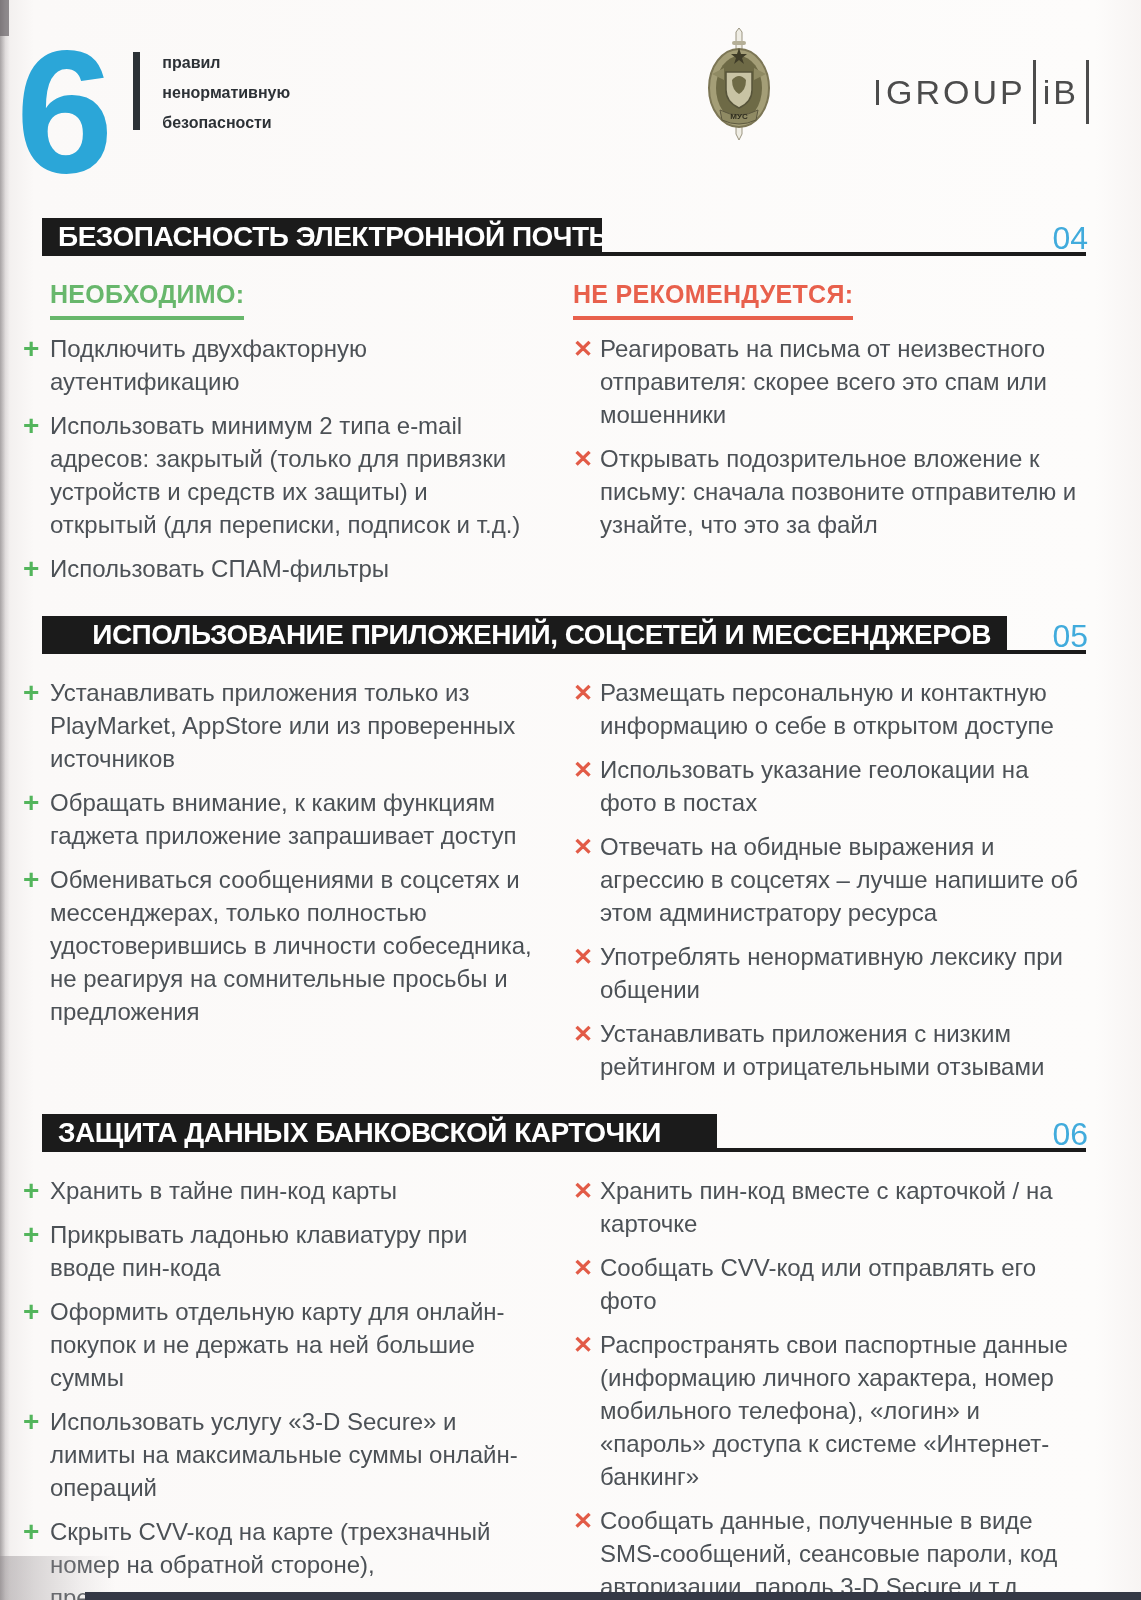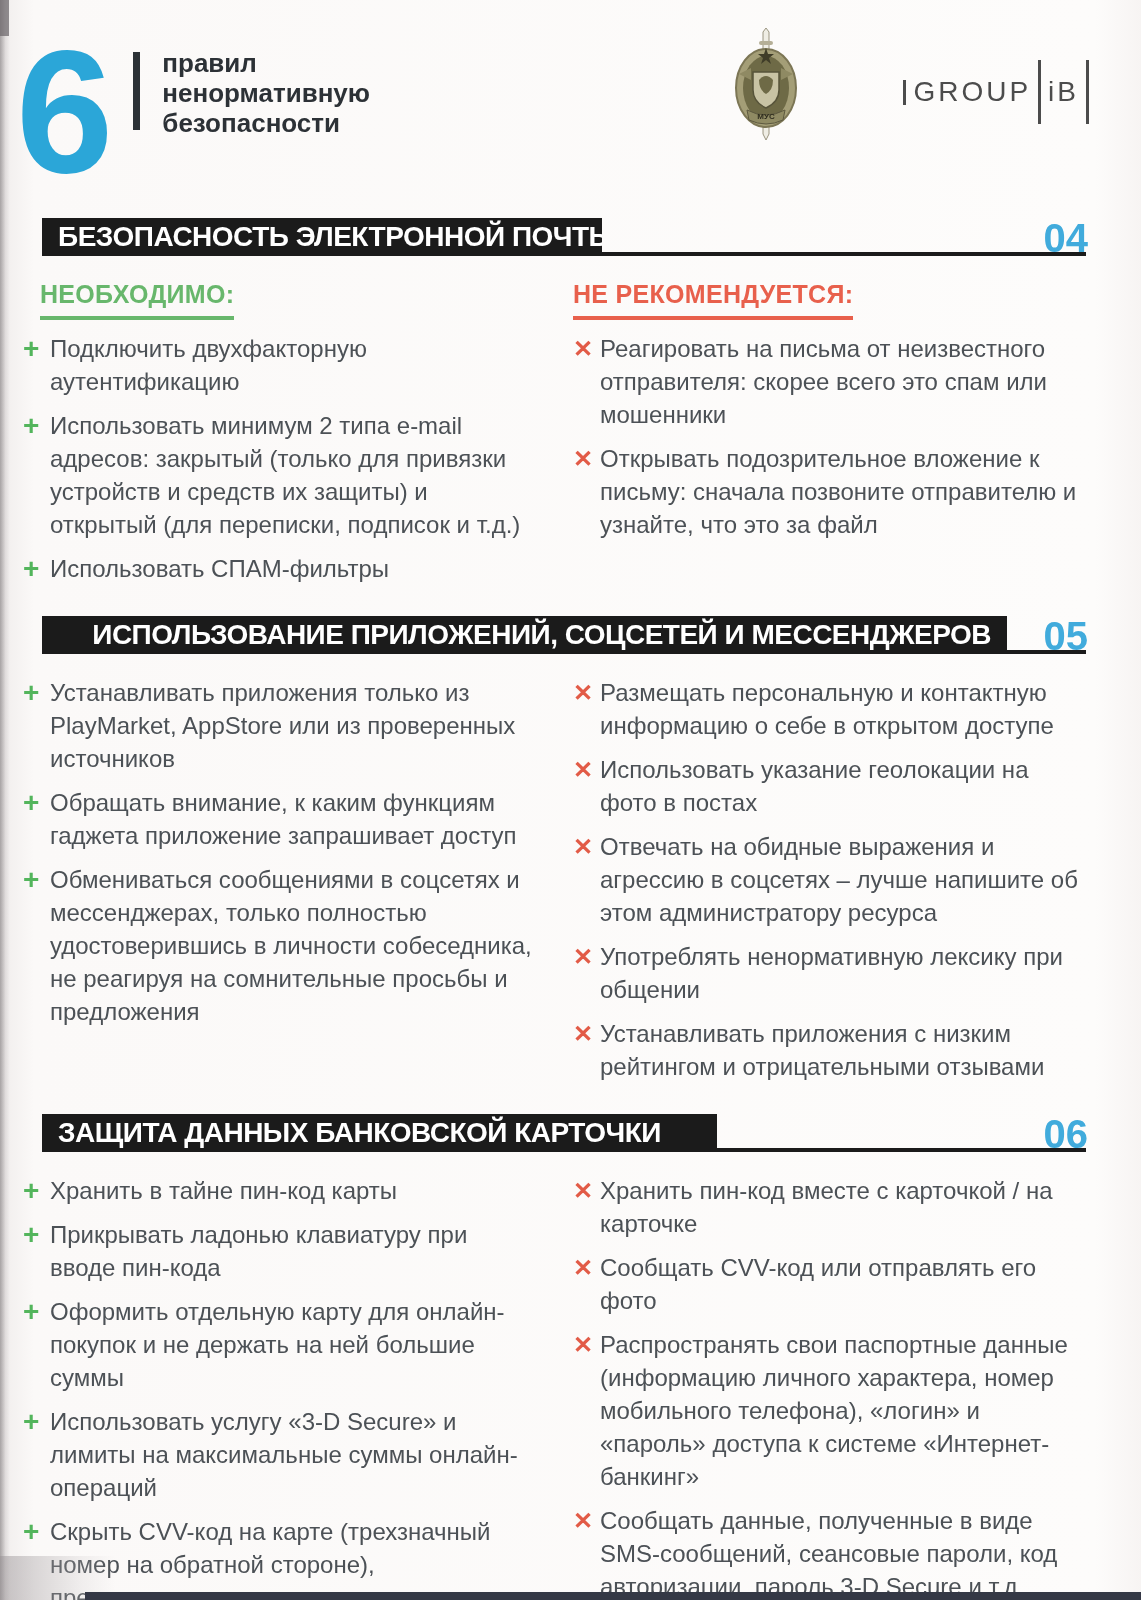--- a/index.html
+++ b/index.html
@@ -15,44 +15,44 @@
     background:linear-gradient(to right, rgba(95,90,92,.5), rgba(160,155,157,.22) 55%, rgba(200,196,198,0)); z-index:5;}
   .edge-top-left { position:absolute; left:0; top:0; width:9px; height:36px; background:#6f6a6d; opacity:.75; z-index:6;}
   .edge-bottom-left { position:absolute; left:0; bottom:0; width:115px; height:44px;
     background:linear-gradient(to right, rgba(150,144,147,.5), rgba(195,190,192,.2) 70%, rgba(210,205,207,0)); z-index:5;}
   .edge-bottom { position:absolute; left:85px; right:0; bottom:0; height:8px; background:#343845; z-index:6;}
 
   
   .page-header { display:flex; align-items:flex-start; padding:26px 52px 0 16px; height:192px; }
   .six { font-size:175px; line-height:135px; font-weight:bold; color:#2ba6d8; margin-top:18px; }
   .vbar { width:7px; height:78px; background:#2c3136; margin:26px 0 0 20px; }
-  .title-block { margin:22px 0 0 22px; font-size:26px; font-weight:bold; color:#2c3136; line-height:30px; }
+  .title-block { margin:22px 0 0 22px; font-size:16px; font-weight:bold; color:#2c3136; line-height:30px; }
   .logo-area { margin-left:auto; display:flex; align-items:flex-start; }
   .emblem { margin-top:2px; }
   .groupib { display:inline-flex; align-items:center; margin:34px 0 0 100px; color:#4c4c4c; }
-  .groupib .txt { font-size:28px; letter-spacing:3px; font-weight:400; margin:0 7px; }
+  .groupib .txt { font-size:34px; letter-spacing:3px; font-weight:400; margin:0 7px; }
   .gbar { width:3px; background:#4c4c4c; }
   .gbar.short { height:25px; } .gbar.tall { height:64px; }
 
   
   #sections { position:relative; margin:0 53px 0 23px; }
   .section { margin-top:20px; }
   .sec-0 { margin-top:26px; }
   .sec-header { position:relative; height:46px; margin-left:19px; }
   .sec-bar { position:absolute; left:0; top:0; height:38px; background:#1b1b1b;
     color:#fff; font-weight:bold; font-size:28px; letter-spacing:-0.5px; line-height:38px;
     padding:0 16px; white-space:nowrap; overflow:hidden; }
   .sec-0 .sec-bar { width:560px; } .sec-1 .sec-bar { width:965px;text-align:right; } .sec-2 .sec-bar { width:675px;padding-left:16px; }
   .sec-rule { position:absolute; left:0; top:34px; right:2px; height:4px; background:#1b1b1b; }
-  .sec-num { position:absolute; right:0; top:-2px; font-size:40px; line-height:44px;
-    font-weight:bold; color:#41abdc; z-index:2; }
+  .sec-num { position:absolute; right:0; top:-2px; font-size:32px; line-height:44px;
+    font-weight:normal; color:#41abdc; z-index:2; }
   .labels { display:grid; grid-template-columns:550px 1fr; margin-top:16px; }
   .label { display:inline-block; font-size:25px; font-weight:bold; letter-spacing:.3px; }
   .label::after { content:""; display:block; height:4px; background:currentColor; margin-top:7px; }
-  .label.do { color:#68b76c; margin-left:17px; }
+  .label.do { color:#68b76c; margin-left:27px; }
   .label.dont { color:#e8604c; }
   .cols { display:grid; grid-template-columns:550px 1fr; margin-top:12px; }
   .sec-1 .cols, .sec-2 .cols { margin-top:14px; }
   .item { display:flex; margin-bottom:11px; }
   .marker { flex:none; width:20px; margin-right:7px; text-align:left; }
   .plus { color:#53b55c; font-size:28px; font-weight:bold; line-height:33px; }
   .cross { color:#e25b47; font-size:24px; font-weight:bold; line-height:33px; }
   .item-text { font-size:24px; line-height:33px; color:#4c5156; }
   .col-do .item { padding-right:34px; }
   .col-dont .item { padding-right:2px; }

